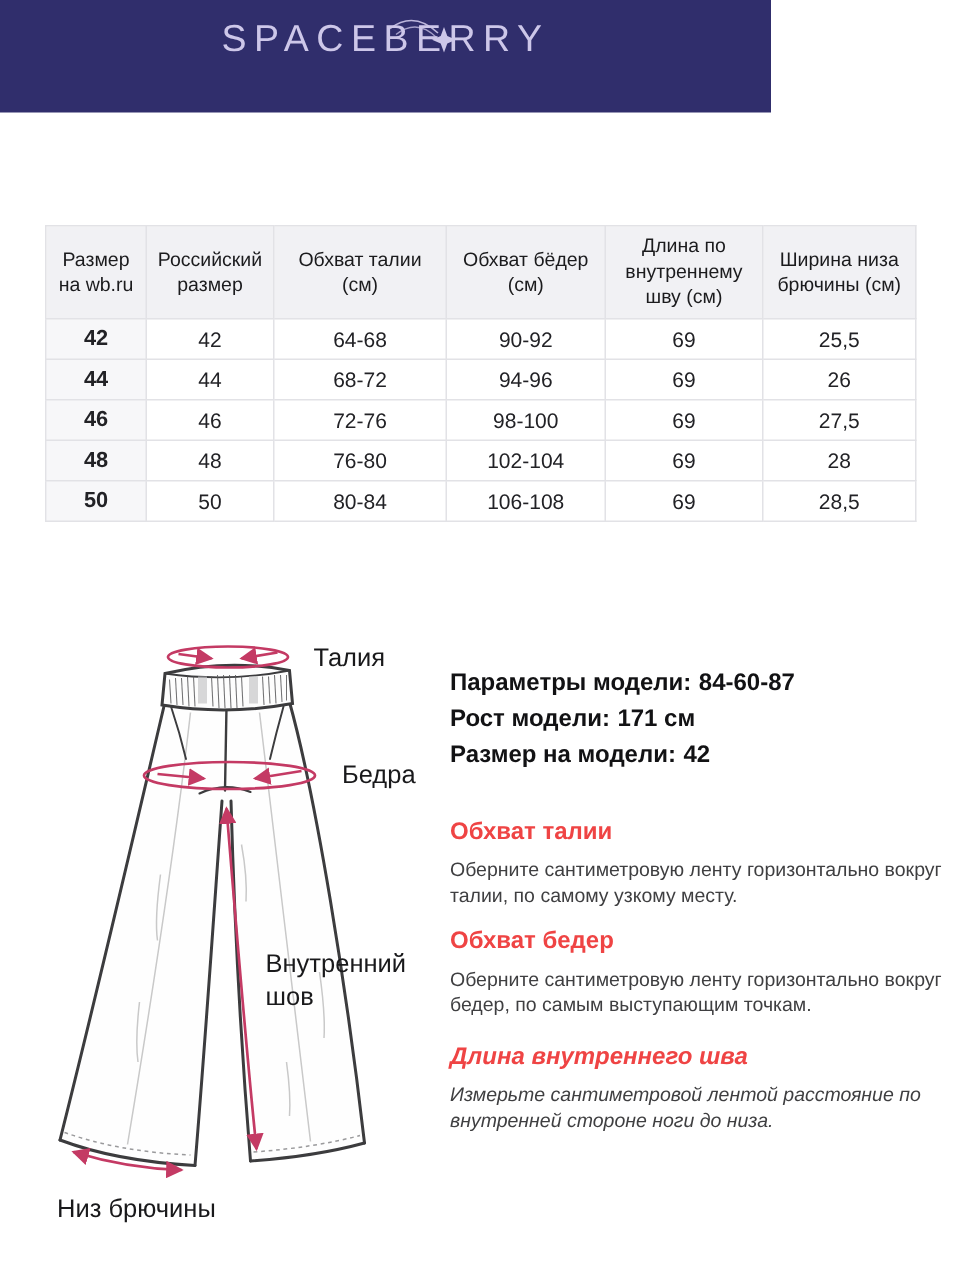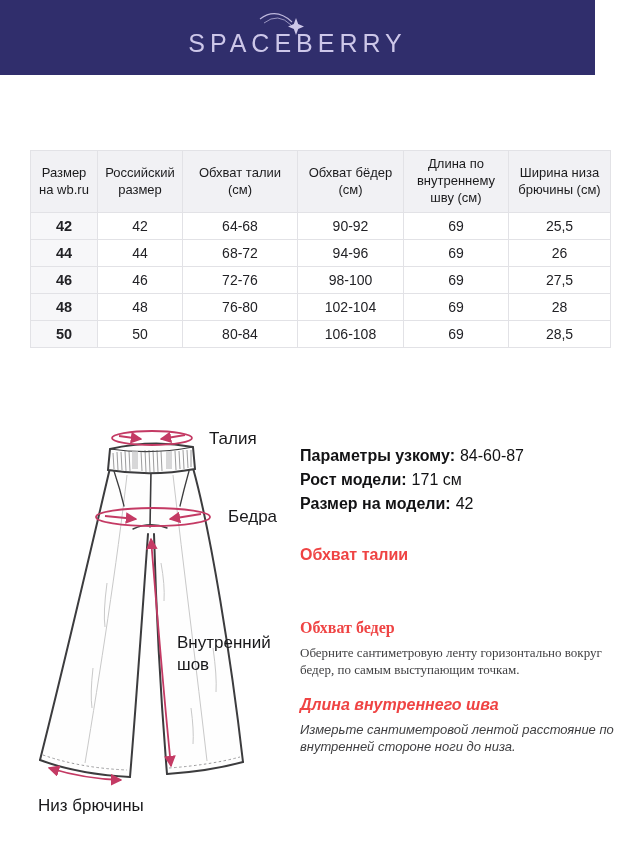--- a/index.html
+++ b/index.html
@@ -16,23 +16,23 @@
   html,body{width:636px;height:848px;}
   body{
     position:relative;
     font-family:"Liberation Sans", sans-serif;
     background:#ffffff;
     color:var(--ink);
     overflow:hidden;
   }
   
   .header-band{
-    position:absolute;left:0;top:0;width:595px;height:75px;
+    position:absolute;left:0;top:0;width:514px;height:75px;
     background:var(--navy);
-    display:flex;align-items:center;justify-content:center;
+    display:flex;justify-content:center;
   }
   .brand{
     color:var(--logo);
     font-size:25px;
     letter-spacing:5px;
     font-weight:500;
     padding-top:12px;
   }
   .star-svg{position:absolute;left:256px;top:6px;}
   
@@ -78,26 +78,26 @@
   #label-hips{left:228px;top:506px;text-align:center;}
   #label-inseam{left:177px;top:632px;width:100px;}
   #label-hem{left:38px;top:784px;margin-top:11px;}
   .pants-svg{position:absolute;left:15px;top:413px;}
   
   .model-info{
     position:absolute;left:300px;top:444px;width:330px;
     font-size:16px;line-height:24px;color:#121214;
   }
   .model-info .lbl{font-weight:700;}
-  .model-info .val{font-weight:400;margin-left:5px;}
+  .model-info .val{font-weight:700;margin-left:5px;}
   .guide{
     position:absolute;left:300px;width:332px;
   }
   #guide-0{top:545px;}
-  #guide-1{top:618px;font-family:Liberation Serif, serif;}
+  #guide-1{top:618px;}
   #guide-2{top:695px;font-style:italic;}
   .guide h3{
     font-size:16px;font-weight:700;color:#ef4444;line-height:20px;
   }
   .guide p{
     margin-top:7px;
     font-size:13px;line-height:16.5px;color:var(--body-ink);
   }
 </style>
 </head>
@@ -255,32 +255,33 @@
   <path d="M34,355 Q70,366 106,367" fill="none" stroke="var(--pink)" stroke-width="1.8" marker-start="url(#arr)" marker-end="url(#arr)"></path>
 </svg>
 
 <div class="diagram-label" id="label-waist">Талия</div>
 <div class="diagram-label" id="label-hips">Бедра</div>
 <div class="diagram-label" id="label-inseam">Внутренний шов</div>
 <div class="diagram-label" id="label-hem">Низ брючины</div>
 
 <div class="model-info">
   <div>
-    <span class="lbl">Параметры узкому:</span><span class="val">84-60-87</span>
+    <span class="lbl">Параметры модели:</span><span class="val">84-60-87</span>
   </div>
   <div>
     <span class="lbl">Рост модели:</span><span class="val">171 см</span>
   </div>
   <div>
     <span class="lbl">Размер на модели:</span><span class="val">42</span>
   </div>
 </div>
 
 <div class="guide" id="guide-0">
   <h3>Обхват талии</h3>
+  <p>Оберните сантиметровую ленту горизонтально вокруг талии, по самому узкому месту.</p>
 </div>
 <div class="guide" id="guide-1">
   <h3>Обхват бедер</h3>
   <p>Оберните сантиметровую ленту горизонтально вокруг бедер, по самым выступающим точкам.</p>
 </div>
 <div class="guide" id="guide-2">
   <h3>Длина внутреннего шва</h3>
   <p>Измерьте сантиметровой лентой расстояние по внутренней стороне ноги до низа.</p>
 </div>
 

